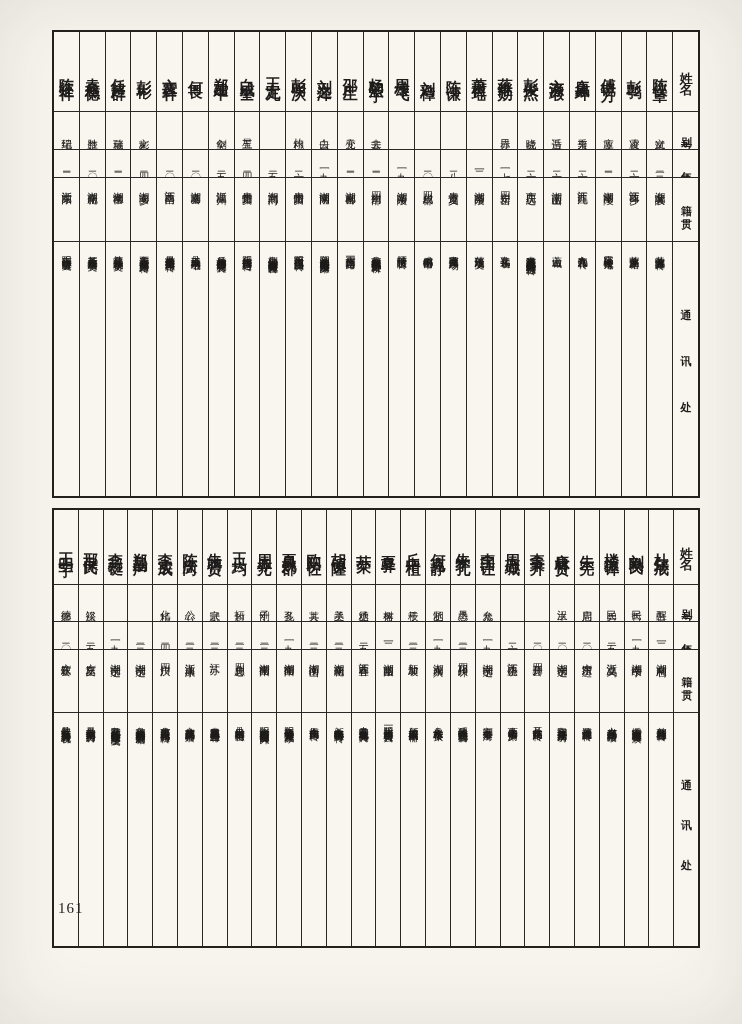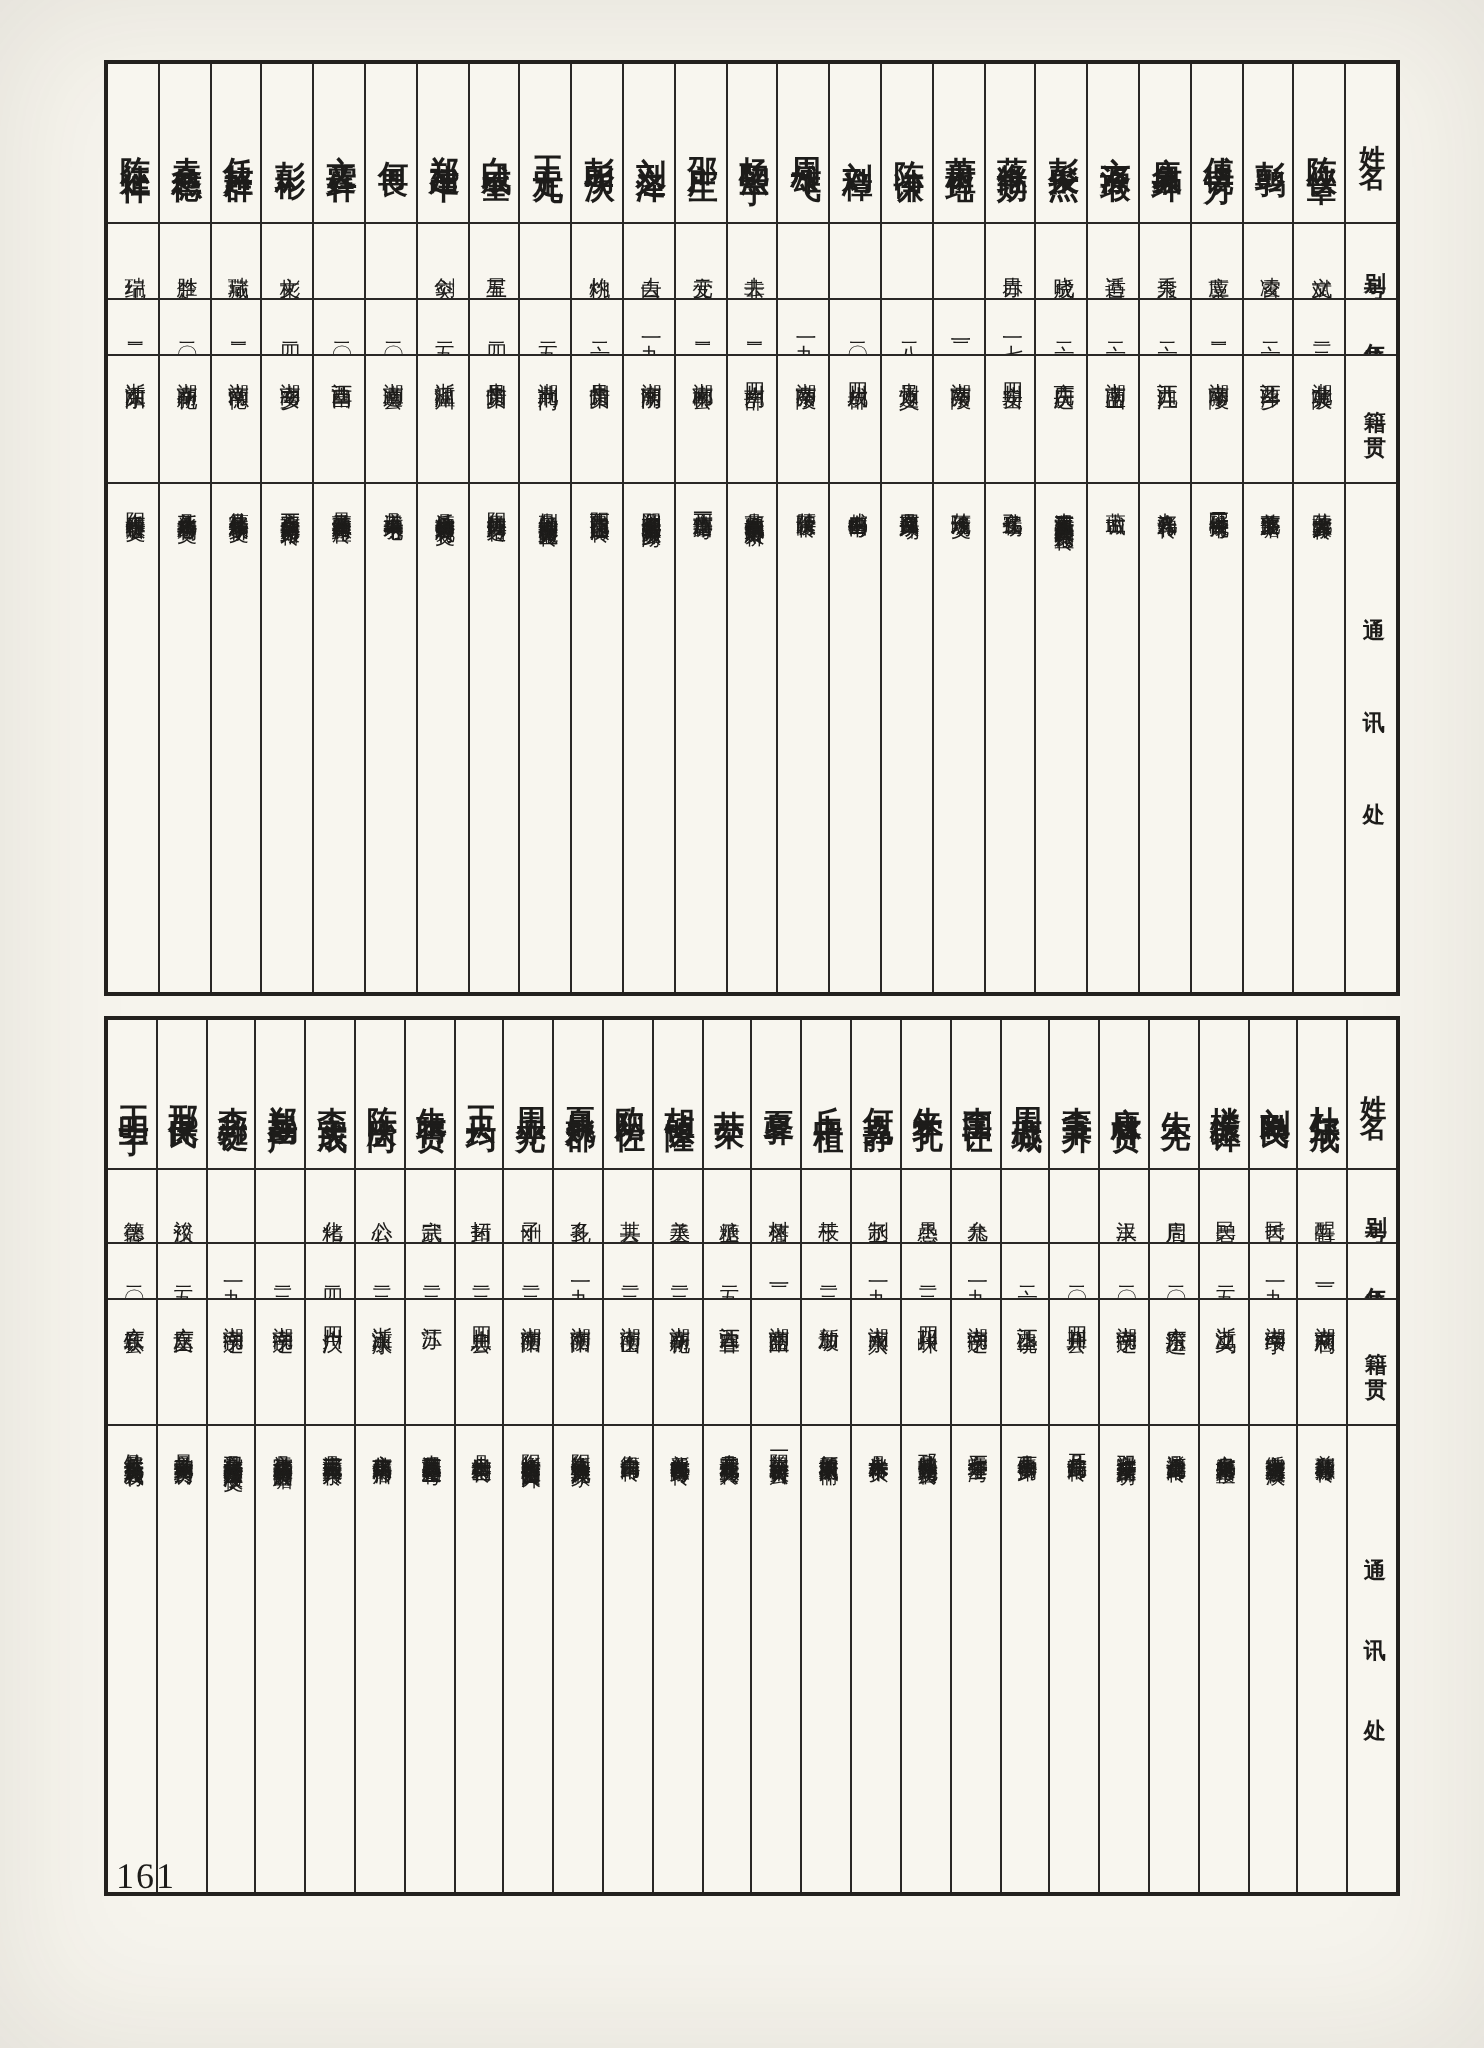--- a/index.html
+++ b/index.html
@@ -62,22 +62,22 @@
   
   .head-col .cell{font-weight:700;justify-content:center;padding-top:2px;}
   .head-col .c-name{font-size:13px;letter-spacing:10px;}
   .head-col .c-alias{font-size:11px;letter-spacing:3px;font-weight:700;}
   .head-col .c-age{font-size:11px;letter-spacing:2px;}
   .head-col .c-native{font-size:11px;letter-spacing:14px;}
   .head-col .c-address{font-size:11px;letter-spacing:46px;}
   .t-bottom .head-col .c-address{letter-spacing:40px;}
   .page-number{
     position:absolute;
-    left:58px;top:928px;
-    font-size:18px;
+    left:58px;top:900px;
+    font-size:15px;
     letter-spacing:1px;
   }
 </style>
 </head>
 <body>
 
 <div class="sheet">
   <div class="vtable t-top" id="table-top">
       <div class="col head-col">
         <div class="cell c-name">姓名</div>

